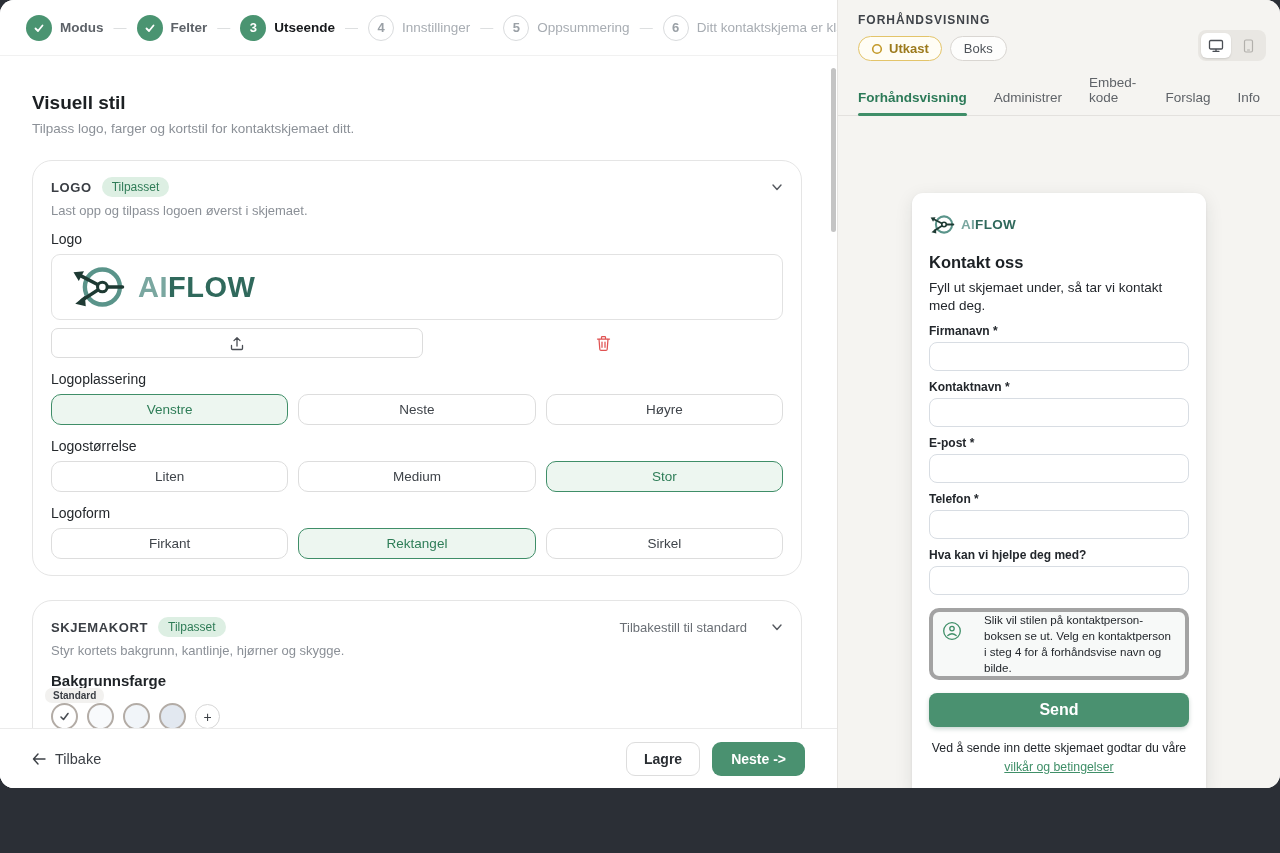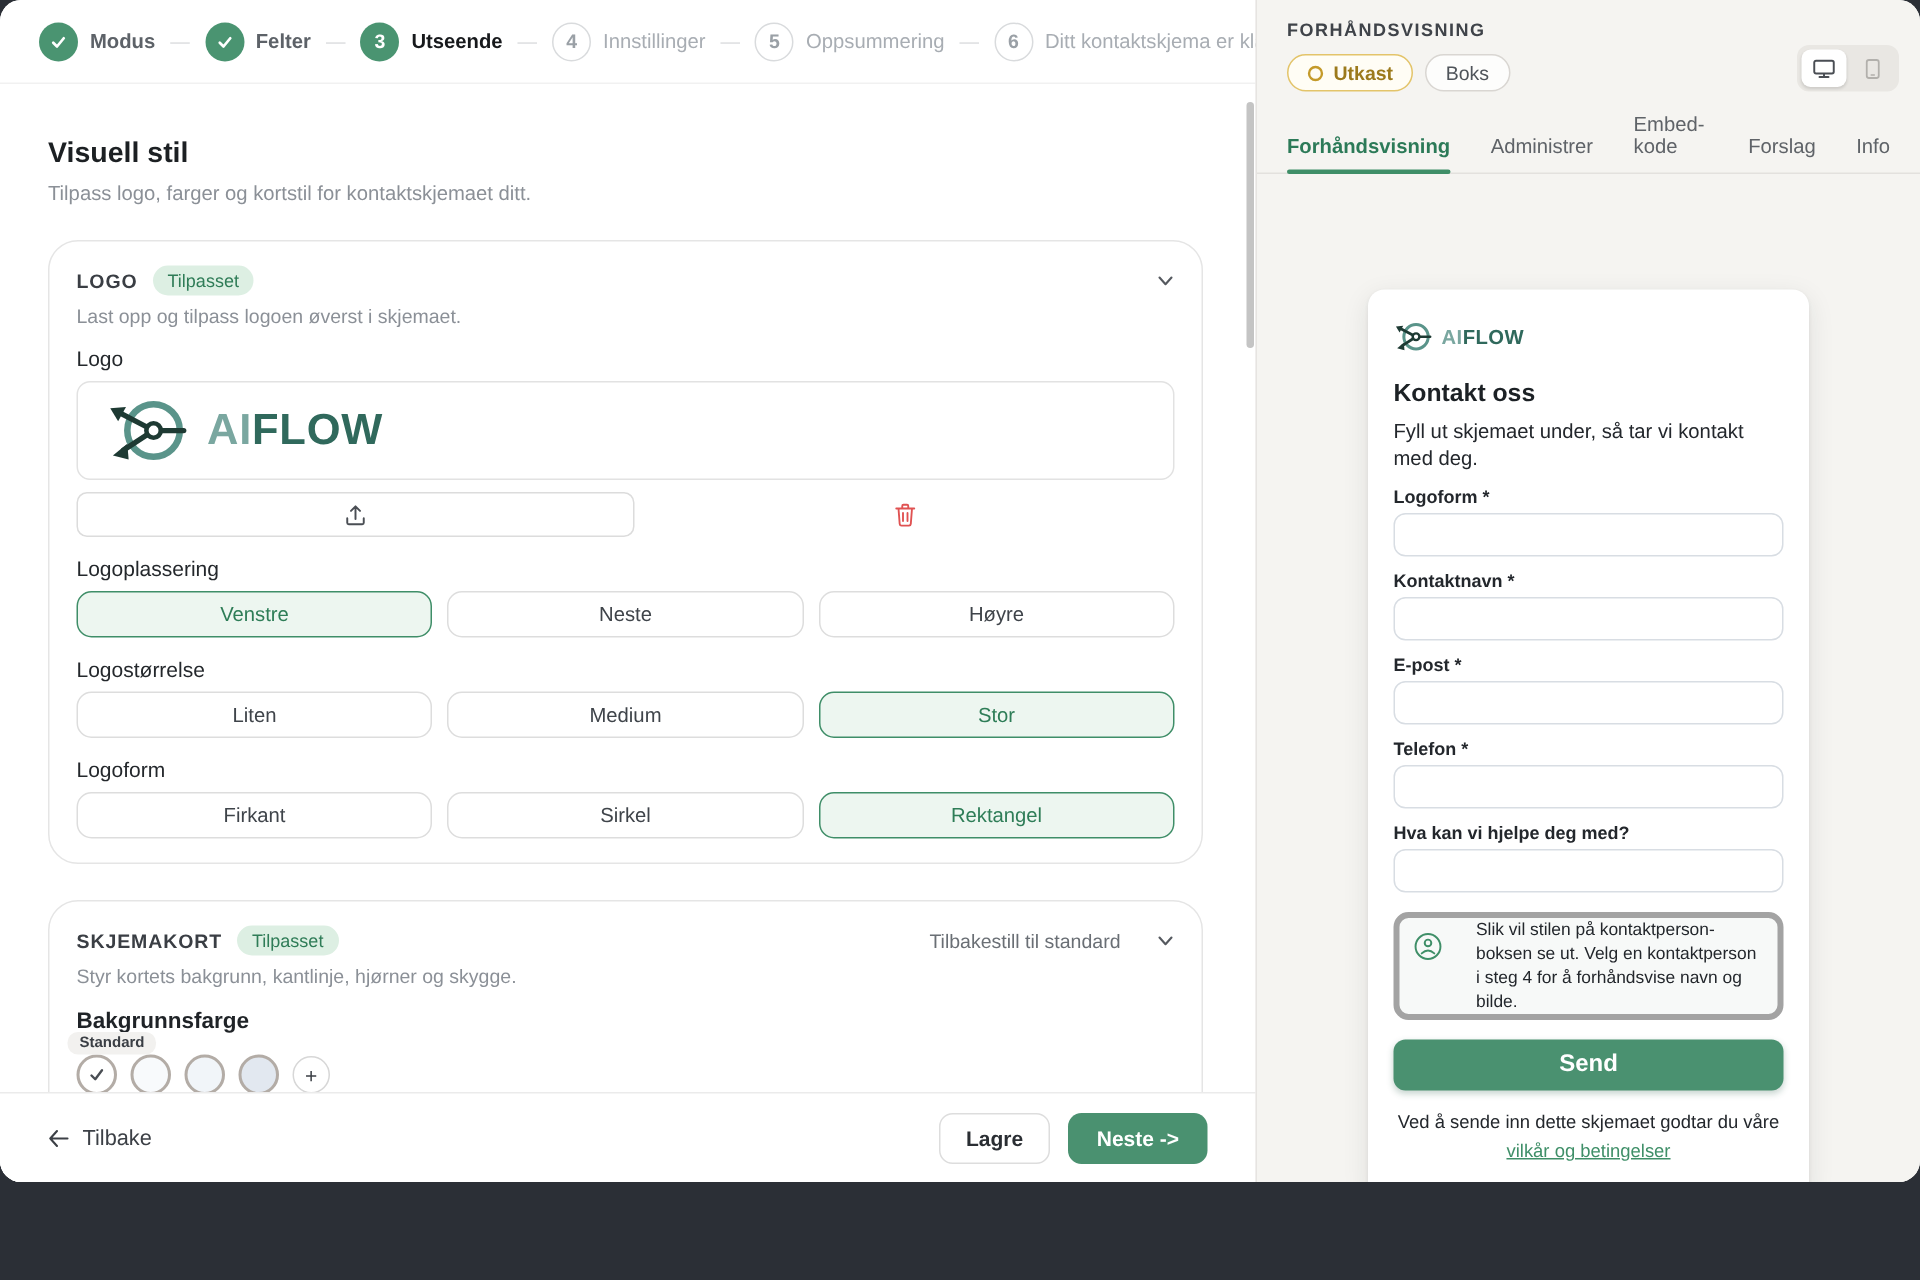--- a/index.html
+++ b/index.html
@@ -274,22 +274,22 @@
         <div class="field-label">Logostørrelse</div>
         <div class="opt-row">
           <button class="opt-btn">Liten</button>
           <button class="opt-btn">Medium</button>
           <button class="opt-btn selected">Stor</button>
         </div>
 
         <div class="field-label">Logoform</div>
         <div class="opt-row">
           <button class="opt-btn">Firkant</button>
+          <button class="opt-btn selected">Rektangel</button>
           <button class="opt-btn">Sirkel</button>
-          <button class="opt-btn selected">Rektangel</button>
         </div>
       </div>
 
       <div class="card">
         <div class="card-head">
           <span class="card-title">SKJEMAKORT</span>
           <span class="badge-green">Tilpasset</span>
           <span class="spacer"></span>
           <span class="reset-link">Tilbakestill til standard</span>
           <span class="chev">
@@ -396,21 +396,21 @@
               <polygon points="6,47 17,38 18,50" fill="#1e3a33"></polygon>
               <circle cx="37" cy="28" r="5.5" fill="#fff" stroke="#1e3a33" stroke-width="4"></circle>
             </svg>
           </span>
           <span class="mini-word"><span class="ai">AI</span><span class="flow">FLOW</span></span>
         </div>
 
         <div class="form-title">Kontakt oss</div>
         <div class="form-sub">Fyll ut skjemaet under, så tar vi kontakt med deg.</div>
 
-        <div class="f-label">Logoform *</div>
+        <div class="f-label">Firmanavn *</div>
         <input class="f-input" style="">
         <div class="f-label">Kontaktnavn *</div>
         <input class="f-input" style="">
         <div class="f-label">E-post *</div>
         <input class="f-input" style="">
         <div class="f-label">Telefon *</div>
         <input class="f-input" style="">
         <div class="f-label">Hva kan vi hjelpe deg med?</div>
         <input class="f-input" style="">
 

